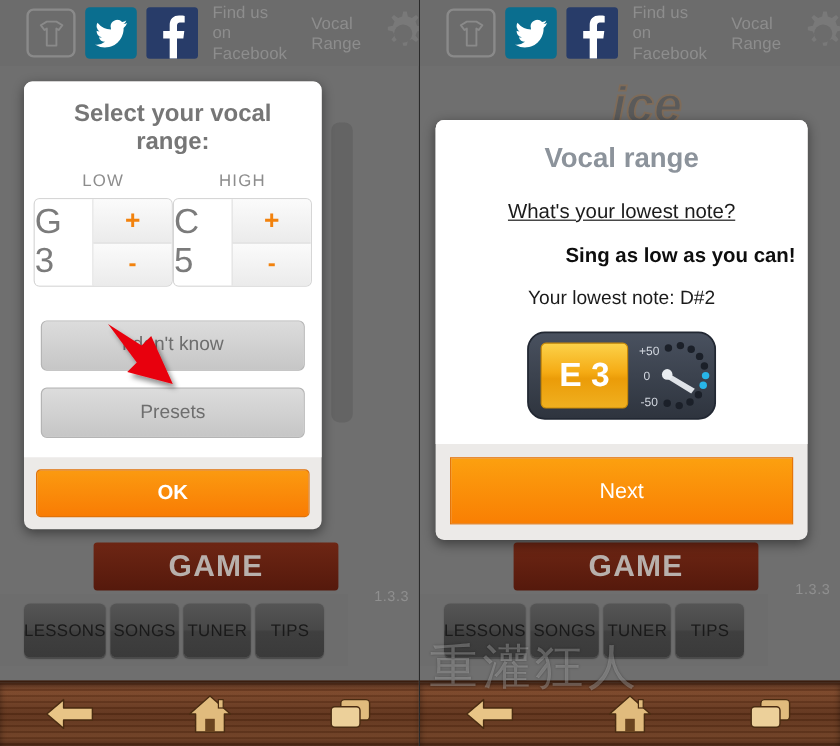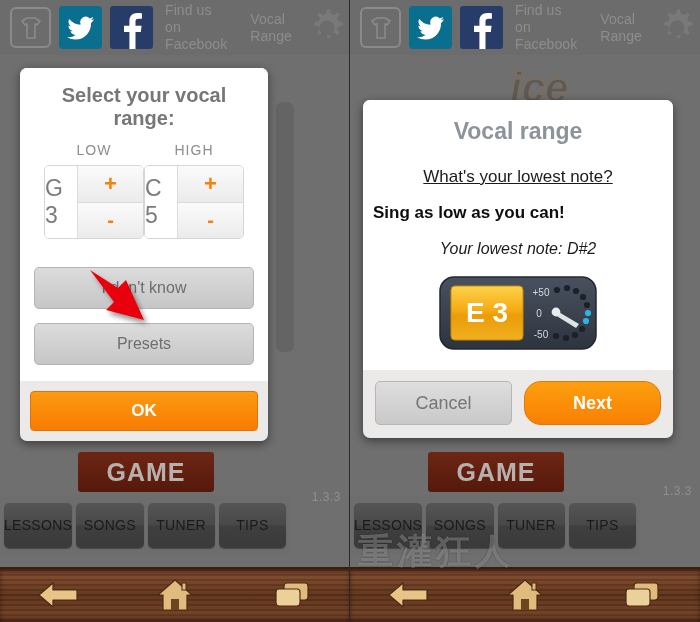--- a/index.html
+++ b/index.html
@@ -13,21 +13,21 @@
   .panel {
     position: relative; width: 350px; height: 622px;
     overflow: hidden; background: #6d6d6d;
   }
   .panel.left  { border-right: 1px solid #2a2a2a; }
 
   
   .app-header {
     position: absolute; top: 0; left: 0; width: 350px; height: 55px;
     background: #6c6c6c; display: flex; align-items: center;
-    padding-left: 10px; gap: 8px; z-index: 4;
+    padding-left: 22px; gap: 8px; z-index: 4;
   }
   .hdr-icon { flex: none; }
   .tshirt-box {
     width: 41px; height: 41px; border: 2px solid #8a8a8a; border-radius: 6px;
     background: #6c6c6c; display: flex; align-items: center; justify-content: center;
   }
   .tw-box {
     width: 43px; height: 43px; border-radius: 4px; background: #0a6e8f;
     display: flex; align-items: center; justify-content: center;
   }
@@ -46,36 +46,36 @@
 
   
   .scrim {
     position: absolute; inset: 0; background: #6f6f6f; z-index: 1;
   }
   .bg-mic {
     position: absolute; left: 38px; top: 62px; width: 278px; height: 340px;
     z-index: 2; opacity: .55;
   }
   .bg-game {
-    position: absolute; left: 78px; top: 452px; width: 136px; height: 40px;
+    position: absolute; left: 78px; top: 452px; width: 204px; height: 40px;
     background: linear-gradient(180deg,#6e2614,#55190c);
     border-radius: 3px; z-index: 2;
     display: flex; align-items: center; justify-content: center;
     color: #b8b0ac; font-size: 25px; font-weight: bold; letter-spacing: 1px;
   }
   .version {
     position: absolute; right: 8px; top: 478px; z-index: 3;
     font-size: 12px; color: #8f8f8f; letter-spacing: .5px; margin-top: 12px;
   }
 
   
   .tabbar {
     position: absolute; left: 0; bottom: 67px; width: 290px; height: 60px;
     z-index: 5; display: flex; align-items: center;
-    justify-content: space-between; padding: 0 4px; gap: 4px;
+    justify-content: space-between; padding: 0 20px; gap: 4px;
     background: #6d6d6d;
   }
   .tab {
     flex: 1; height: 45px; border-radius: 5px;
     background: linear-gradient(180deg,#555 0%,#484848 48%,#3f3f3f 52%,#3a3a3a 100%);
     color: #1a1a1a; font-size: 14px; letter-spacing: .3px;
     display: flex; align-items: center; justify-content: center;
     box-shadow: 0 1px 1px rgba(0,0,0,.35);
   }
 
@@ -97,21 +97,21 @@
     display: flex; align-items: center; z-index: 2;
   }
   .nav-slot { flex: 1; display: flex; align-items: center; justify-content: center; }
 
   
   .watermark {
     position: absolute; right: 0; bottom: 0; width: 350px; height: 90px;
     z-index: 9; pointer-events: none; overflow: hidden;
   }
   .wm-cjk {
-    position: absolute; left: 8px; top: -4px; font-size: 35px; font-weight: bold;
+    position: absolute; left: 8px; top: -4px; font-size: 40px; font-weight: normal;
     color: rgba(225,225,225,.30); letter-spacing: 4px;
     text-shadow: 0 0 2px rgba(0,0,0,.35);
   }
   .wm-url {
     position: absolute; left: 4px; top: 46px; font-size: 27px; font-weight: bold;
     color: rgba(235,235,235,.33); letter-spacing: 1px;
   }
 
   
   .dialog {
@@ -120,33 +120,33 @@
     box-shadow: 0 3px 10px rgba(0,0,0,.45);
   }
   .dlg-body { background: #fff; border-radius: 7px 7px 0 0; }
 
   
   .dlg-left { left: 20px; top: 68px; width: 248px; }
   .dlg-title {
     text-align: center; font-size: 20px; font-weight: bold;
     color: #767676; padding: 16px 10px 12px;
   }
-  .range-row { display: flex; justify-content: space-around; padding: 0 24px; }
+  .range-row { display: flex; justify-content: space-around; padding: 0 8px; }
   .range-col { width: 132px; }
   .range-cap {
     text-align: center; font-size: 14px; color: #8d8d8d;
     letter-spacing: 1px; padding-bottom: 7px;
   }
   .stepper {
     display: flex; border: 1px solid #d6d6d6; border-radius: 5px;
     overflow: hidden; height: 74px; background: #fff;
   }
   .note-val {
     flex: 1; display: flex; align-items: center; justify-content: center;
-    font-size: 23px; color: #7b7b7b; background: #fff; letter-spacing: 2px;
+    font-size: 29px; color: #7b7b7b; background: #fff; letter-spacing: 2px;
   }
   .pm-col { width: 66px; display: flex; flex-direction: column; border-left: 1px solid #dcdcdc; }
   .pm-btn {
     flex: 1; display: flex; align-items: center; justify-content: center;
     background: linear-gradient(180deg,#fbfbfb,#ebebeb);
     color: #f2820d; font-size: 22px; font-weight: bold; line-height: 1;
   }
   .pm-btn.minus { border-top: 1px solid #d8d8d8; font-size: 20px; }
 
   .gray-btns { padding: 28px 14px 16px; }
@@ -176,41 +176,41 @@
   
   .dlg-right { left: 13px; top: 100px; width: 310px; }
   .dlg-title2 {
     text-align: center; font-size: 23px; font-weight: bold;
     color: #8c939b; padding: 18px 10px 6px;
   }
   .q-line {
     text-align: center; font-size: 17px; color: #1b1b1b; padding: 16px 10px 0; text-decoration: underline;
   }
   .q-strong {
-    text-align: left; font-size: 17px; font-weight: bold; color: #0e0e0e;
+    text-align: right; font-size: 17px; font-weight: bold; color: #0e0e0e;
     padding: 16px 10px 0;
   }
   .q-note {
-    text-align: center; font-size: 16px; color: #1b1b1b; padding: 17px 10px 12px; font-style: italic;
+    text-align: center; font-size: 16px; color: #1b1b1b; padding: 17px 10px 12px;
   }
   .tuner-wrap { display: flex; justify-content: center; padding: 4px 0 18px; }
   .dlg-foot2 { display: flex; gap: 12px; padding: 11px 12px 13px; }
   .cancel-btn {
     flex: 1; height: 44px; border-radius: 5px;
     background: linear-gradient(180deg,#dedede,#c9c9c9);
     border: 1px solid #b6b6b6;
     display: flex; align-items: center; justify-content: center;
     color: #767676; font-size: 18px;
   }
   .next-btn {
-    flex: 1; height: 44px; border-radius: 17px;
+    flex: 1; height: 56px; border-radius: 0;
     background: linear-gradient(180deg,#fca00f,#f97f03);
     border: 1px solid #e5760a;
     display: flex; align-items: center; justify-content: center;
-    color: #fff; font-size: 18px; font-weight: bold;
+    color: #fff; font-size: 18px; font-weight: normal;
   }
 </style>
 </head>
 <body>
 
 <div class="stage">
 
   <div class="panel left">
 
     <div class="scrim"></div>
@@ -478,21 +478,20 @@
             </g>
 
             <g>
               <path d="M118 37 L140 50 L137 54 L116 41 Z" fill="#dfe3e8"></path>
               <circle cx="117" cy="38" r="4.4" fill="#e9edf1"></circle>
             </g>
           </svg>
         </div>
       </div>
       <div class="dlg-foot2">
-        <div class="cancel-btn">Cancel</div>
         <div class="next-btn">Next</div>
       </div>
     </div>
 
     <div class="watermark">
       <div class="wm-cjk">重灌狂人</div>
     </div>
   </div>
 
 </div>

